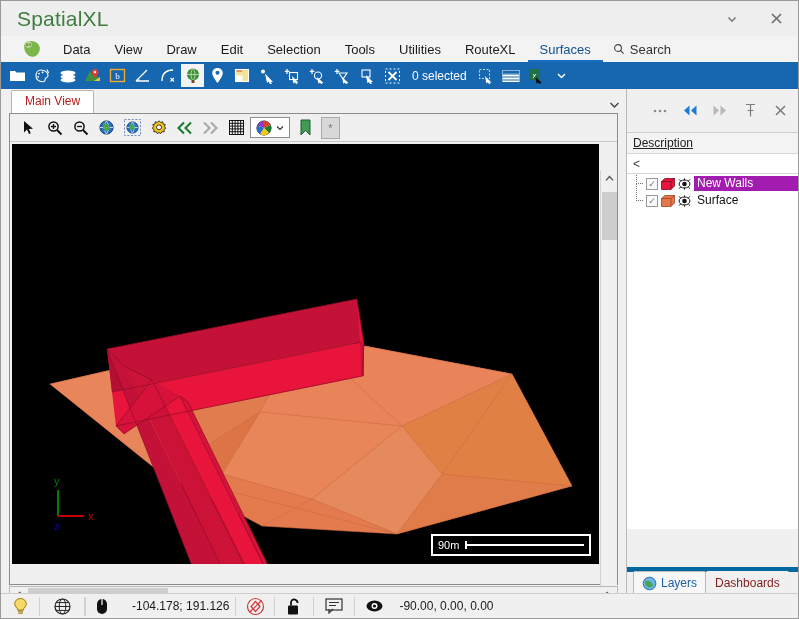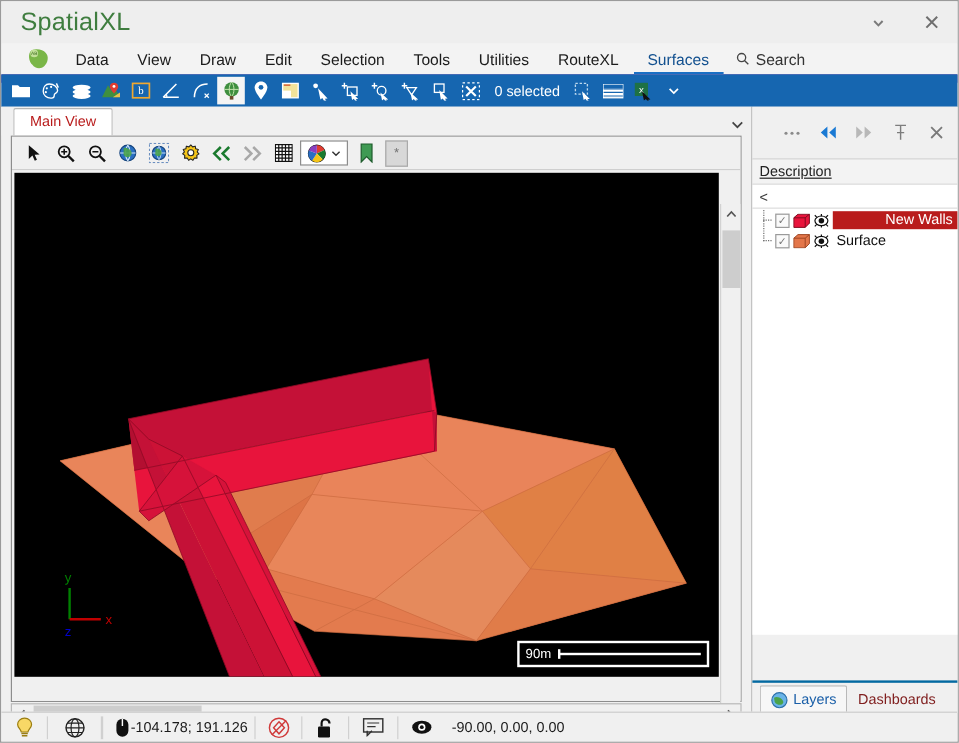--- a/index.html
+++ b/index.html
@@ -382,34 +382,33 @@
     flex: none;
   }
   .tree-label {
     font-size: 12px;
     padding: 0 4px 0 3px;
     line-height: 15px;
     color: #111;
     white-space: nowrap;
   }
   .tree-row.selected .tree-label {
-    background: #b91c1c;
+    background: #a21caf;
     color: #ffffff;
     flex: 1;
-    text-align: right;
   }
   .ico { margin-right: 2px; display: flex; align-items: center; flex: none; }
 
   .dock-tabs {
     position: absolute;
     bottom: 0; left: 0;
     width: 100%;
     height: 27px;
     background: #f0f0f0;
-    border-top: 2px solid #0369a1;
+    border-top: 5px solid #0369a1;
     display: flex;
     align-items: flex-end;
     padding-left: 6px;
     box-sizing: border-box;
   }
   .dock-tab {
     height: 23px;
     display: flex; align-items: center; gap: 4px;
     padding: 0 8px;
     font-size: 12px;
@@ -927,21 +926,21 @@
     <div class="sb-sep"></div>
     <div class="sb-cell" style="width:44px">
       <svg width="19" height="19" viewBox="0 0 19 19">
         <circle cx="9.5" cy="9.5" r="7.5" fill="none" stroke="#222" stroke-width="1.2"></circle>
         <ellipse cx="9.5" cy="9.5" rx="3.3" ry="7.5" fill="none" stroke="#222" stroke-width="1"></ellipse>
         <path d="M2 9.5 H17 M3.2 5.6 H15.8 M3.2 13.4 H15.8" stroke="#222" stroke-width="1"></path>
       </svg>
     </div>
     <div class="sb-sep"></div>
     <div class="sb-sep"></div>
-    <div class="sb-cell" style="gap:1px;padding-left:10px">
+    <div class="sb-cell" style="gap:24px;padding-left:10px">
       <svg width="12" height="17" viewBox="0 0 12 17">
         <rect x="1" y="1" width="10" height="15" rx="5" fill="#111"></rect>
         <path d="M6 1 V7" stroke="#fff" stroke-width="1.2"></path>
       </svg>
       <span class="sb-text">-104.178; 191.126</span>
     </div>
     <div class="sb-sep"></div>
     <div class="sb-cell" style="width:38px">
       <svg width="19" height="19" viewBox="0 0 19 19">
         <circle cx="9.5" cy="9.5" r="8" fill="none" stroke="#d03a3a" stroke-width="1.2"></circle>

